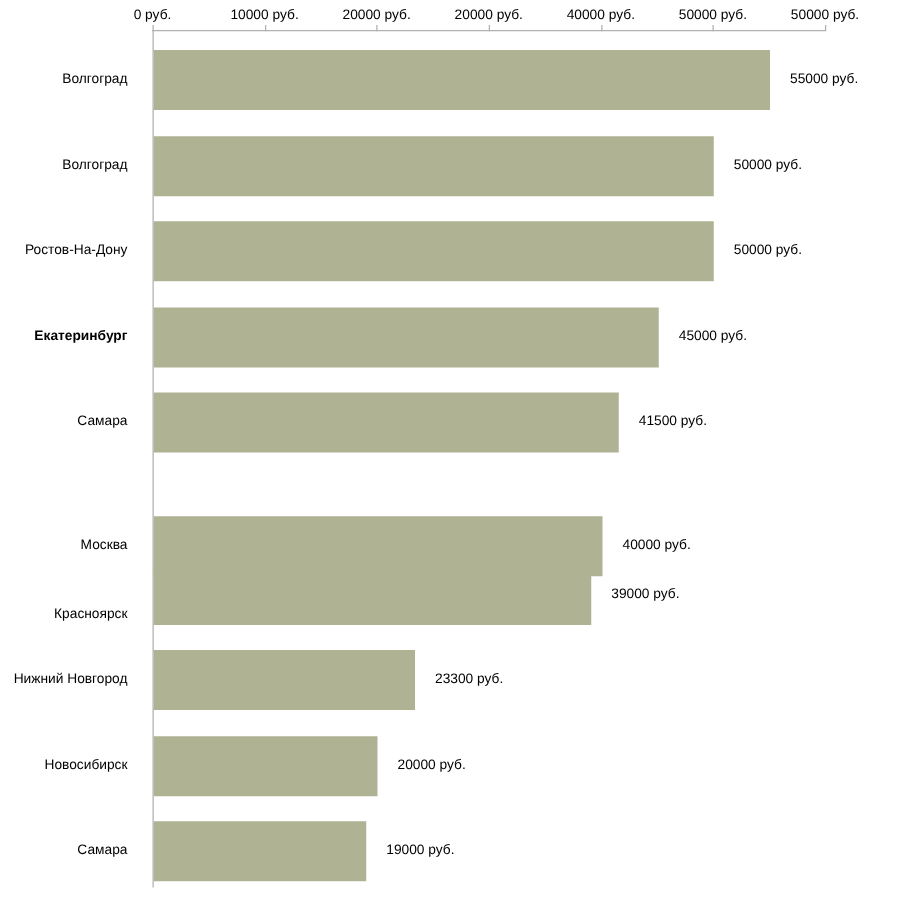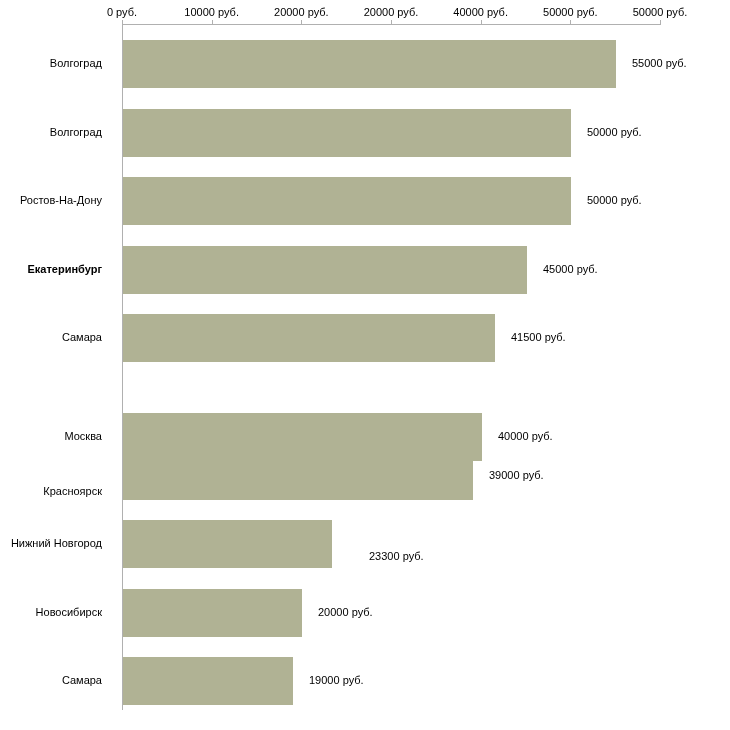--- a/index.html
+++ b/index.html
@@ -134,21 +134,21 @@
         <div class="bar-value" style="left: 482px; top: 17px;">40000 руб.</div>
       </div>
       <div class="row" style="top: 452px; height: 48px;">
         <div class="cat-label" style="top: 17px; margin-top: 16px;">Красноярск</div>
         <div class="bar" style="width: 350px; top: 0px; background: rgb(176, 178, 148);"></div>
         <div class="bar-value" style="left: 473px; top: 17px;">39000 руб.</div>
       </div>
       <div class="row" style="top: 520px; height: 48px;">
         <div class="cat-label" style="top: 17px;">Нижний Новгород</div>
         <div class="bar" style="width: 209px; top: 0px; background: rgb(176, 178, 148);"></div>
-        <div class="bar-value" style="left: 332px; top: 30px; margin-left: 21px;">23300 руб.</div>
+        <div class="bar-value" style="left: 332px; top: 17px;">23300 руб.</div>
       </div>
       <div class="row" style="top: 589px; height: 48px;">
         <div class="cat-label" style="top: 17px;">Новосибирск</div>
         <div class="bar" style="width: 179px; top: 0px; background: rgb(176, 178, 148);"></div>
         <div class="bar-value" style="left: 302px; top: 17px;">20000 руб.</div>
       </div>
       <div class="row" style="top: 657px; height: 48px;">
         <div class="cat-label" style="top: 17px;">Самара</div>
         <div class="bar" style="width: 170px; top: 0px; background: rgb(176, 178, 148);"></div>
         <div class="bar-value" style="left: 293px; top: 17px;">19000 руб.</div>

